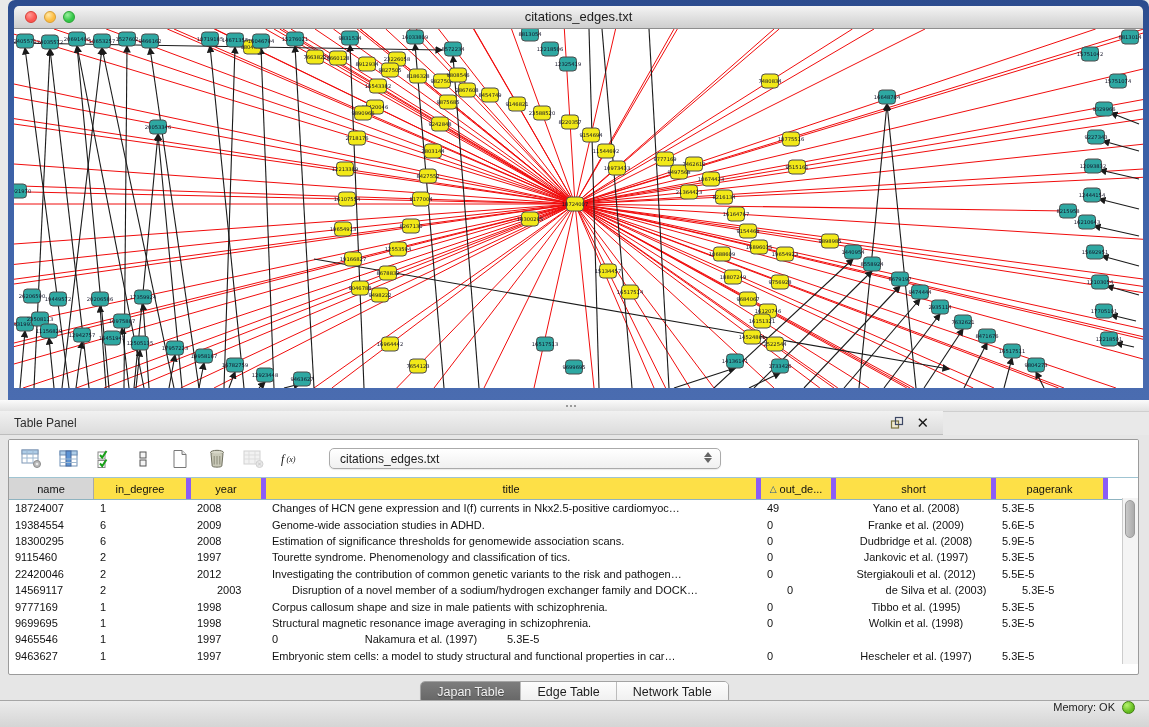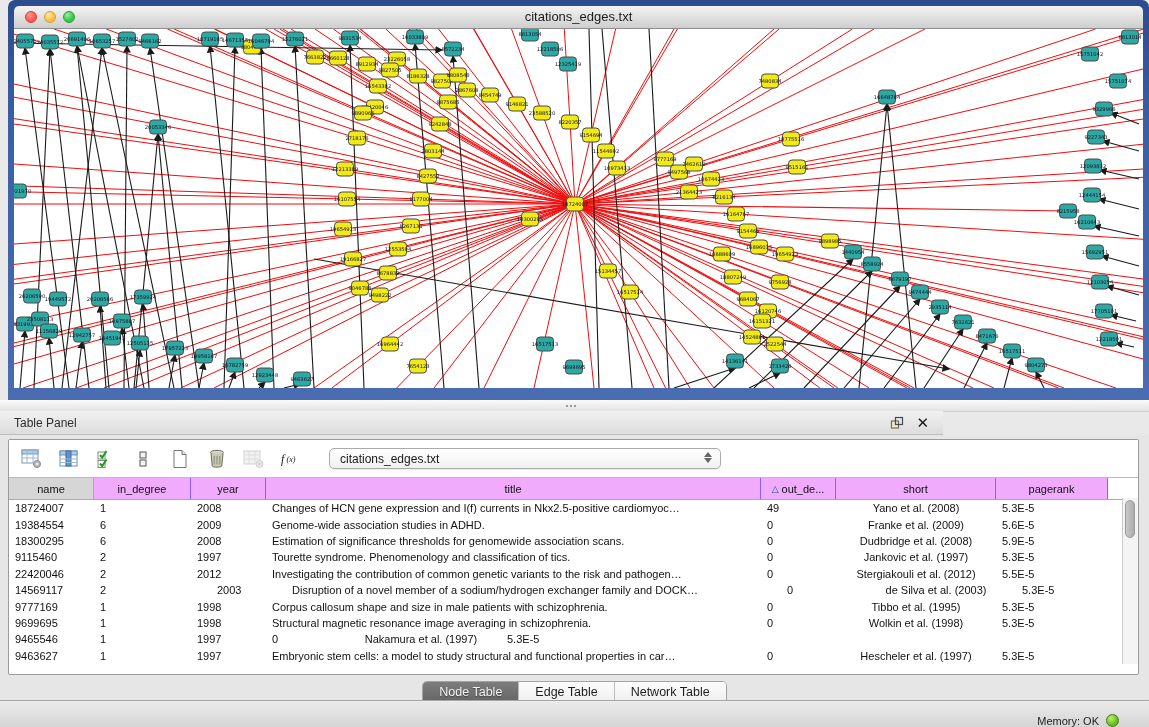--- a/index.html
+++ b/index.html
@@ -70,21 +70,21 @@
   }
   .combo .combo-text{font-size:12px;color:#1a1a1a;padding-left:10px;}
   .combo .combo-arrows{position:absolute;right:8px;top:3px;display:flex;flex-direction:column;gap:1px;}
   .combo .combo-arrows i{display:block;width:0;height:0;border-left:4px solid transparent;border-right:4px solid transparent;}
   .combo .combo-arrows .up{border-bottom:5px solid #666;}
   .combo .combo-arrows .dn{border-top:5px solid #666;}
   
   .tgrid{position:relative;}
   .thead{display:flex;height:21px;border-top:1px solid #9fc4d2;border-bottom:1px solid #8fb3c0;}
   .th{
-    box-sizing:border-box;background:#f0abfc;border-right:1px solid #8b5cf6;
+    box-sizing:border-box;background:#fde047;border-right:5px solid #8b5cf6;
     font-size:11px;color:#111;display:flex;align-items:center;justify-content:center;
     white-space:nowrap;overflow:hidden;
   }
   .th.gray{background:#d6d6d6;border-right:1px solid #a9a9a9;}
   .th .sortglyph{font-size:9px;color:#1f4f8f;margin-right:3px;}
   .tbody .tr{display:flex;height:16.4px;align-items:center;}
   .td{
     box-sizing:border-box;font-size:11px;color:#111;white-space:nowrap;overflow:hidden;
     padding-left:6px;
   }
@@ -114,22 +114,22 @@
   .seg .tab:last-child{border-right:none;}
   .seg .tab.sel{
     background:linear-gradient(180deg,#7d7d7d,#646464);
     color:#f2f2f2;text-shadow:0 1px 1px rgba(0,0,0,0.4);
   }
   
   .statusbar{
     position:absolute;left:0;top:700px;width:1149px;height:27px;box-sizing:border-box;
     background:linear-gradient(180deg,#ebebeb,#d5d5d5);
     border-top:1px solid #a6a6a6;
-    display:flex;align-items:flex-end;justify-content:flex-end;
-    padding-right:30px;font-size:11px;color:#222;
+    display:flex;align-items:flex-start;justify-content:flex-end;
+    padding-right:14px;font-size:11px;color:#222;
   }
   .memdot{
     width:13px;height:13px;border-radius:50%;margin-left:7px;box-sizing:border-box;
     background:radial-gradient(circle at 35% 30%,#b6f36e,#63bb1e 65%);
     border:1px solid #3f7d11;
   }
 </style>
 </head>
 <body>
 
@@ -1008,21 +1008,21 @@
             <div class="td" style="width: 112px;">5.3E-5</div>
           </div>
         </div>
       <div class="vscroll">
         <div class="thumb"></div>
       </div>
     </div>
   </div>
   <div class="tabbar">
     <div class="seg" id="tabbar-seg">
-        <div class="tab sel">Node Table</div>
+        <div class="tab sel">Japan Table</div>
         <div class="tab">Edge Table</div>
         <div class="tab">Network Table</div>
       </div>
   </div>
 </div>
 
 <div class="statusbar">
   <span>Memory: OK</span>
   <span class="memdot"></span>
 </div>

